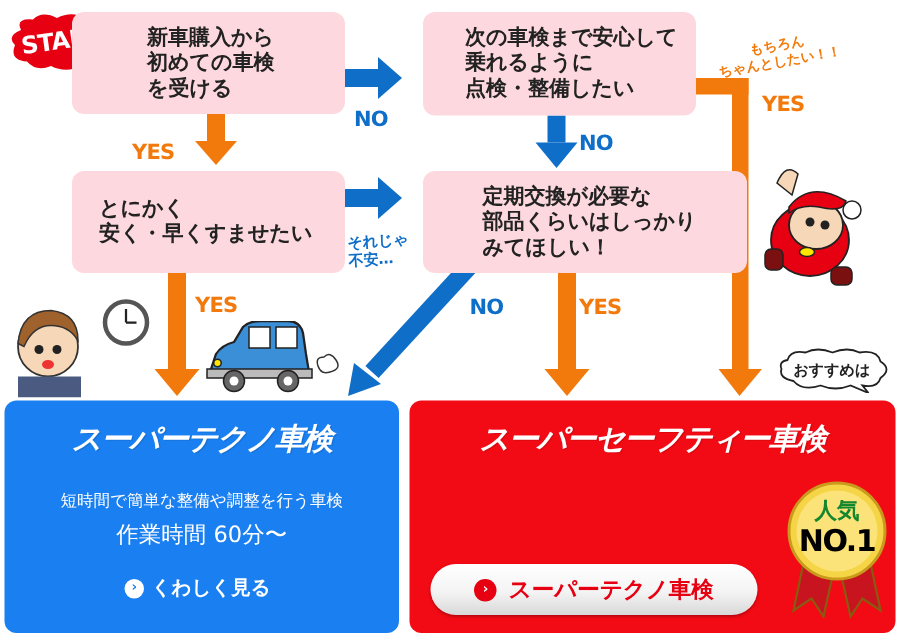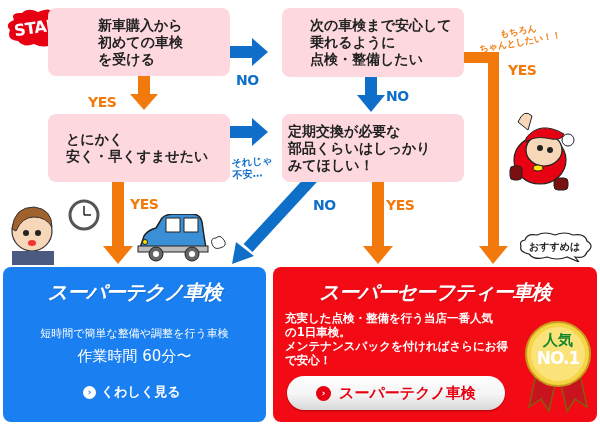--- a/index.html
+++ b/index.html
@@ -55,21 +55,21 @@
   .pack-btn {
     position: absolute; left: 14px; top: 109px; width: 218px; height: 34px; border-radius: 17px;
     background: linear-gradient(#ffffff 0%, #f4f4f4 55%, #d8d8d8 100%);
     box-shadow: 0 1px 2px rgba(0,0,0,0.3); display: flex; align-items: center; justify-content: center; gap: 8px;
     color: #e60012; font-weight: bold; font-size: 15px; cursor: pointer;
   }
   .pack-btn .circle-chev { background: #e60012; color: #fff; width: 15px; height: 15px; }
 
   .medal { position: absolute; left: 250px; top: 52px; width: 70px; height: 95px; }
   .medal .m1 { position: absolute; left: 0; right: 0; top: 12px; text-align: center; color: #13862e; font-weight: bold; font-size: 15px; }
-  .medal .m2 { position: absolute; left: 0; right: 0; top: 29px; text-align: center; color: #ffffff; font-weight: bold; font-size: 17px; letter-spacing: -1px; }
+  .medal .m2 { position: absolute; left: 0; right: 0; top: 29px; text-align: center; color: #000000; font-weight: bold; font-size: 20px; letter-spacing: -1px; }
 
   .recommend { position: absolute; left: 517px; top: 232px; width: 78px; height: 30px; }
 </style>
 </head>
 <body>
 
 <svg class="lines" viewBox="0 0 600 429">
 
   <g>
     <rect x="230" y="46" width="22" height="12" fill="#0f6fc8"></rect>
@@ -125,21 +125,21 @@
 </div>
 <div class="qbox" style="left:282px; top:8px; width:182px; height:69px; padding-left:28px;">
   <span class="txt">次の車検まで安心して
 乗れるように
 点検・整備したい</span>
 </div>
 <div class="qbox" style="left:48px; top:114px; width:182px; height:68px; padding-left:18px;">
   <span class="txt">とにかく
 安く・早くすませたい</span>
 </div>
-<div class="qbox" style="left:282px; top:114px; width:182px; height:68px; padding-left:6px;">
+<div class="qbox" style="left:282px; top:114px; width:216px; height:68px; padding-left:6px;justify-content:center;">
   <span class="txt">定期交換が必要な
 部品くらいはしっかり
 みてほしい！</span>
 </div>
 
 <div class="lbl blue" style="left:236px; top:72px;">NO</div>
 <div class="lbl orange" style="left:88px; top:94px;">YES</div>
 <div class="lbl blue" style="left:386px; top:88px;">NO</div>
 <div class="lbl orange" style="left:508px; top:62px;">YES</div>
 <div class="lbl orange" style="left:130px; top:196px;">YES</div>
@@ -199,24 +199,20 @@
   <div class="desc">短時間で簡単な整備や調整を行う車検</div>
   <div class="time">作業時間 60分〜</div>
   <div class="more">
     <span class="circle-chev">›</span>
     <span>くわしく見る</span>
   </div>
 </div>
 
 <div class="panel red">
   <div class="panel-title">スーパーセーフティー車検</div>
-  <div class="desc">充実した点検・整備を行う当店一番人気
-の1日車検。
-メンテナンスパックを付ければさらにお得
-で安心！</div>
   <div class="pack-btn">
     <span class="circle-chev">›</span>
     <span>スーパーテクノ車検</span>
   </div>
   <div class="medal">
     <svg style="position:absolute; left:0; top:0; width:70px; height:95px;" viewBox="0 0 70 95">
       <polygon points="14,50 6,88 18,80 26,92 34,56" fill="#c8141e" stroke="#8a5a10" stroke-width="1.5"></polygon>
       <polygon points="56,50 64,88 52,80 44,92 36,56" fill="#c8141e" stroke="#8a5a10" stroke-width="1.5"></polygon>
       <circle cx="35" cy="35" r="32" fill="#f5d446" stroke="#c99a1c" stroke-width="2"></circle>
       <circle cx="35" cy="35" r="27" fill="#fbe37a"></circle>

